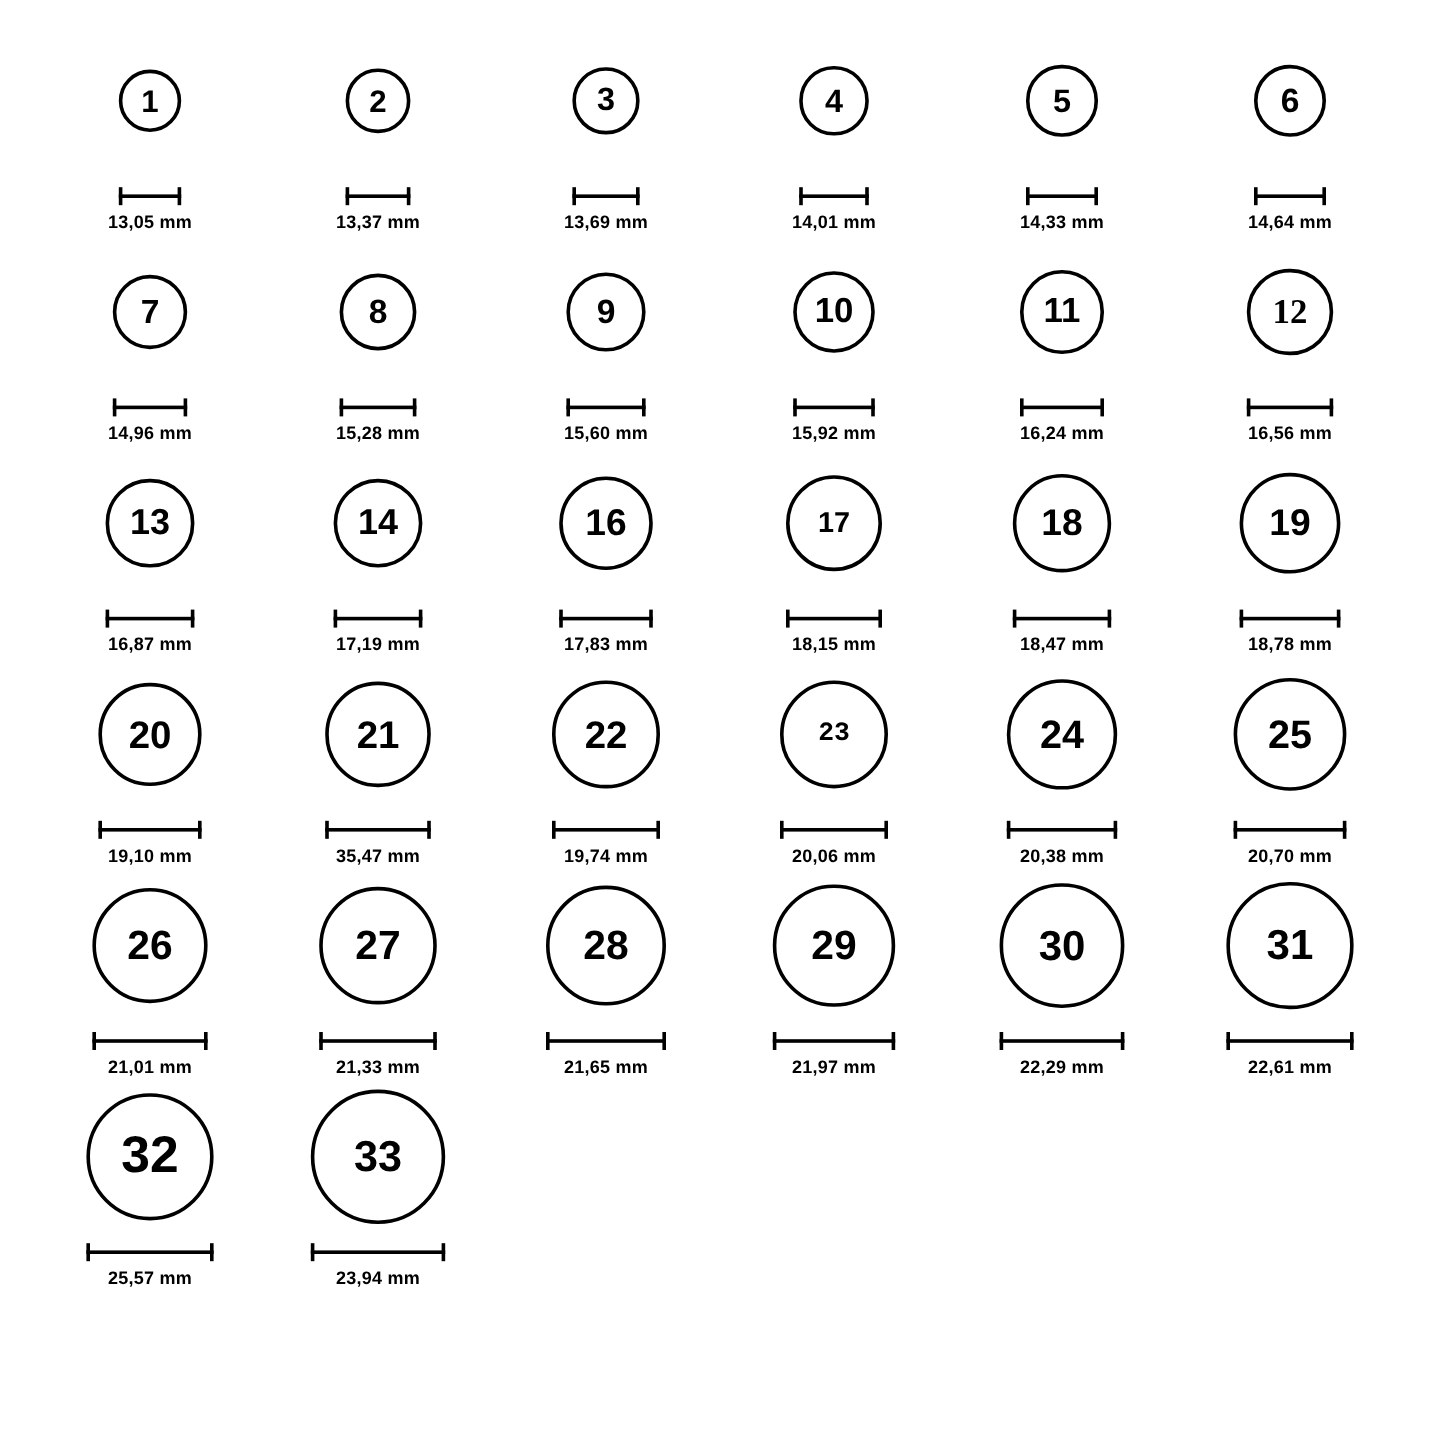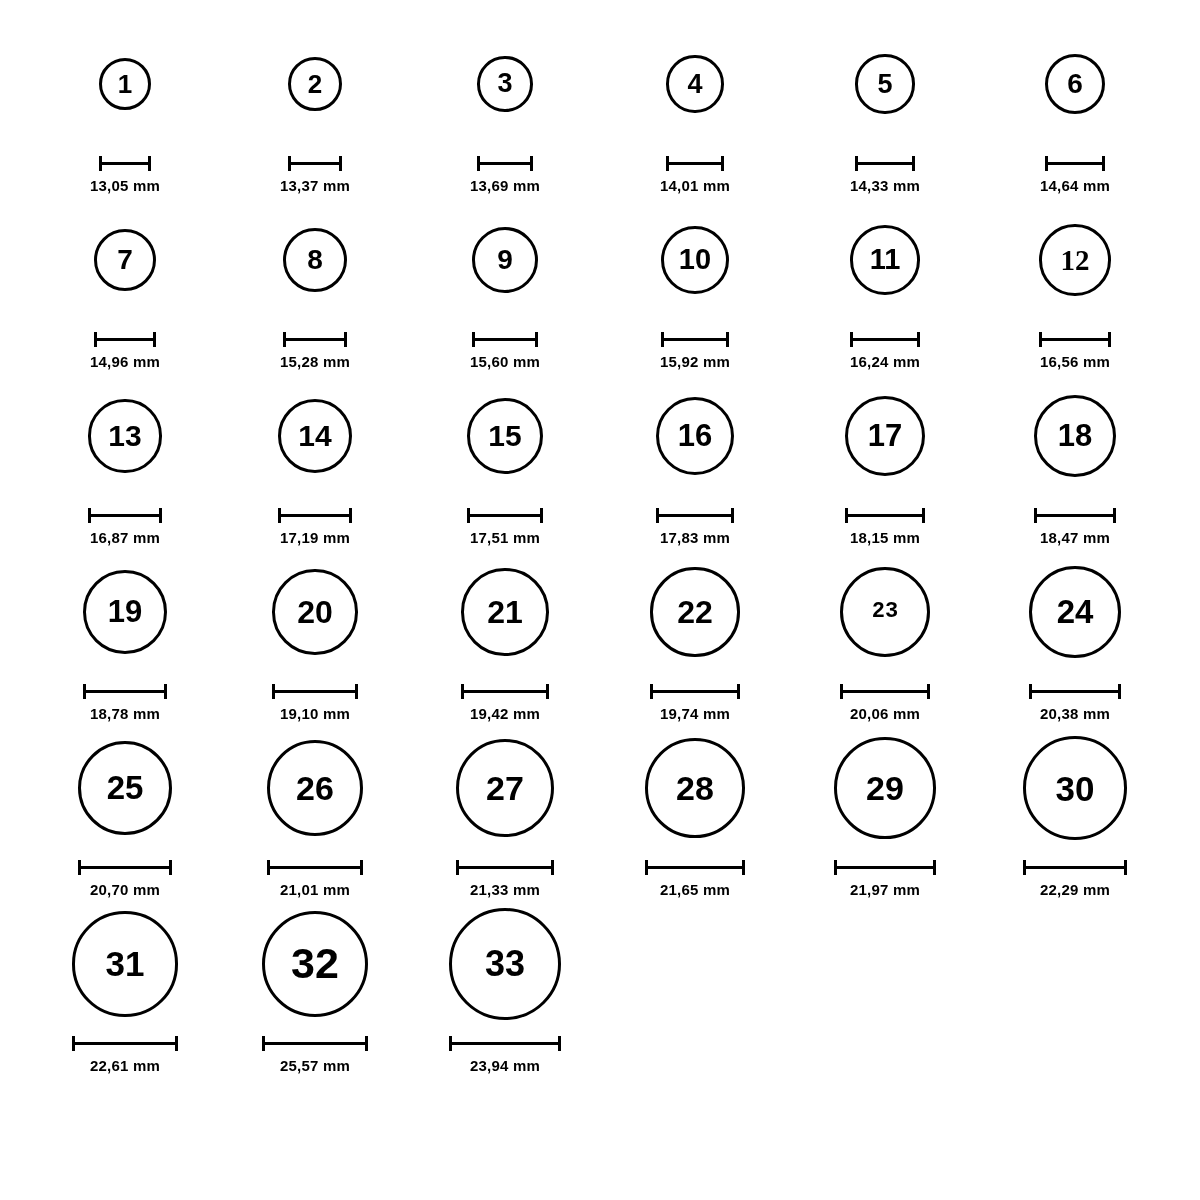--- a/index.html
+++ b/index.html
@@ -266,48 +266,35 @@
         </div>
         <div class="measure" style="width: 74.977px;">
           <div class="bar"></div>
           <div class="cap-l"></div>
           <div class="cap-r"></div>
         </div>
         <div class="mm">17,19 mm</div>
       </div>
       <div class="cell">
         <div class="ring-wrap">
-          <div class="ring" style="width: 76.753px; height: 76.753px;">
-            <span class="ring-label" style="font-size: 30px;">15</span>
-          </div>
-        </div>
-        <div class="measure" style="width: 76.753px;">
-          <div class="bar"></div>
-          <div class="cap-l"></div>
-          <div class="cap-r"></div>
-        </div>
-        <div class="mm">17,51 mm</div>
-      </div>
-      <div class="cell">
-        <div class="ring-wrap">
           <div class="ring" style="width: 78.529px; height: 78.529px;">
             <span class="ring-label" style="font-size: 31px;">16</span>
           </div>
         </div>
         <div class="measure" style="width: 78.529px;">
           <div class="bar"></div>
           <div class="cap-l"></div>
           <div class="cap-r"></div>
         </div>
         <div class="mm">17,83 mm</div>
       </div>
       <div class="cell">
         <div class="ring-wrap">
           <div class="ring" style="width: 80.305px; height: 80.305px;">
-            <span class="ring-label" style="font-size: 31px;">17</span>
+            <span class="ring-label" style="font-size: 24px;">17</span>
           </div>
         </div>
         <div class="measure" style="width: 80.305px;">
           <div class="bar"></div>
           <div class="cap-l"></div>
           <div class="cap-r"></div>
         </div>
         <div class="mm">18,15 mm</div>
       </div>
       <div class="cell">
@@ -353,21 +340,21 @@
         <div class="ring-wrap">
           <div class="ring" style="width: 87.3535px; height: 87.3535px;">
             <span class="ring-label" style="font-size: 32px;">21</span>
           </div>
         </div>
         <div class="measure" style="width: 87.3535px;">
           <div class="bar"></div>
           <div class="cap-l"></div>
           <div class="cap-r"></div>
         </div>
-        <div class="mm">19,42 mm</div>
+        <div class="mm">35,47 mm</div>
       </div>
       <div class="cell">
         <div class="ring-wrap">
           <div class="ring" style="width: 89.1295px; height: 89.1295px;">
             <span class="ring-label" style="font-size: 32px;">22</span>
           </div>
         </div>
         <div class="measure" style="width: 89.1295px;">
           <div class="bar"></div>
           <div class="cap-l"></div>

